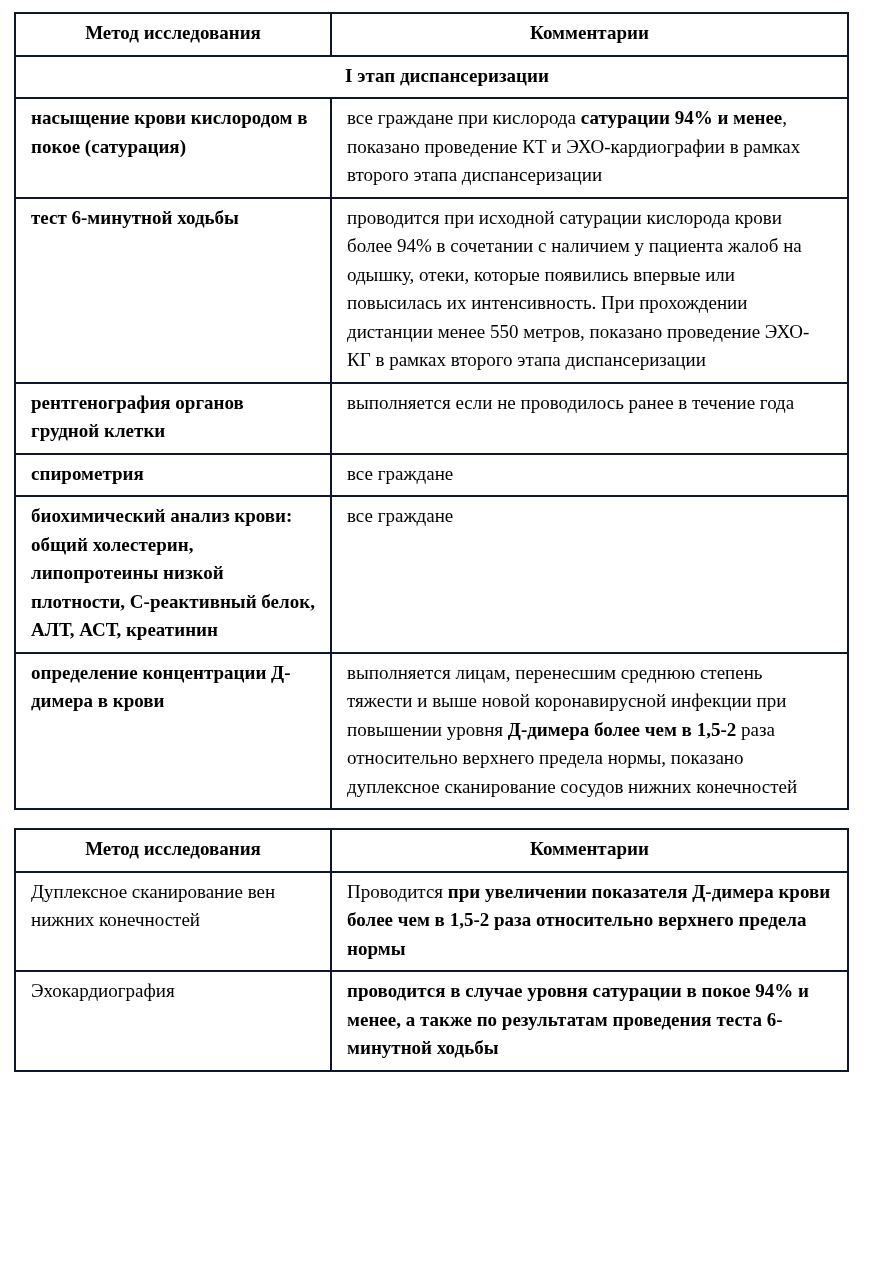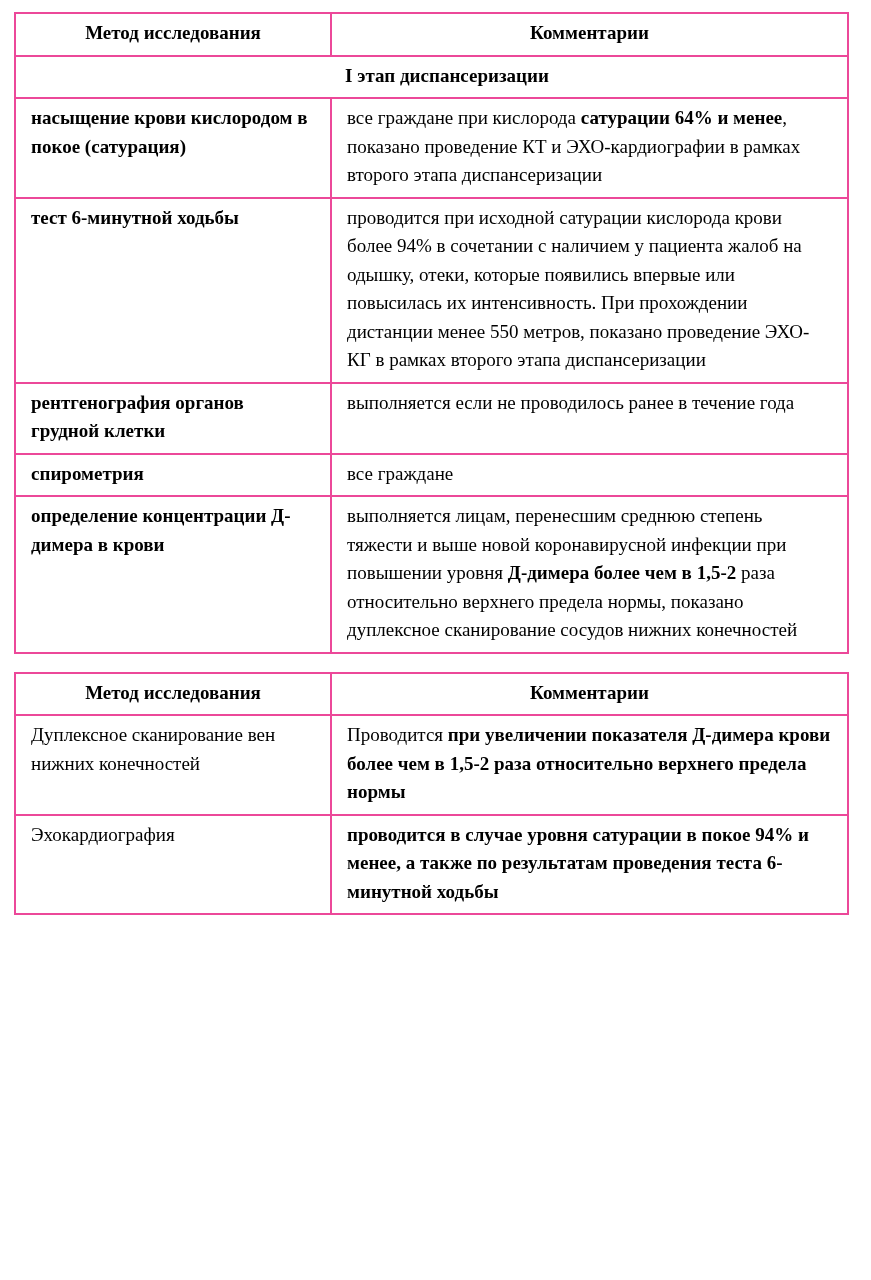--- a/index.html
+++ b/index.html
@@ -20,21 +20,21 @@
   table.med-table {
     border-collapse: collapse;
     width: 833px;
     table-layout: fixed;
   }
   table.med-table + table.med-table {
     margin-top: 18px;
   }
   .med-table th,
   .med-table td {
-    border: 2px solid #ec4899;
+    border: 2px solid #0f172a;
     font-size: 19px;
     line-height: 1.5;
     padding: 5px 15px 7px 15px;
     vertical-align: top;
     text-align: left;
     word-wrap: break-word;
   }
   .med-table th {
     text-align: center;
     font-weight: bold;
@@ -70,32 +70,38 @@
         <th>Метод исследования</th>
         <th>Комментарии</th>
       </tr>
     </thead>
     <tbody>
         <tr>
           <td colspan="2" class="section">I этап диспансеризации</td>
         </tr>
         <tr>
           <td class="method bold">насыщение крови кислородом в покое (сатурация)</td>
-          <td class="comment"><span>все граждане при кислорода </span><b>сатурации 64% и менее</b><span>, показано проведение КТ и ЭХО-кардиографии в рамках второго этапа диспансеризации</span></td>
+          <td class="comment"><span>все граждане при кислорода </span><b>сатурации 94% и менее</b><span>, показано проведение КТ и ЭХО-кардиографии в рамках второго этапа диспансеризации</span></td>
         </tr>
         <tr>
           <td class="method bold">тест 6-минутной ходьбы</td>
           <td class="comment"><span>проводится при исходной сатурации кислорода крови более 94% в сочетании с наличием у пациента жалоб на одышку, отеки, которые появились впервые или повысилась их интенсивность. При прохождении дистанции менее 550 метров, показано проведение ЭХО-КГ в рамках второго этапа диспансеризации</span></td>
         </tr>
         <tr>
           <td class="method bold">рентгенография органов грудной клетки</td>
           <td class="comment"><span>выполняется если не проводилось ранее в течение года</span></td>
         </tr>
         <tr>
           <td class="method bold">спирометрия</td>
+          <td class="comment"><span>все граждане</span></td>
+        </tr>
+        <tr>
+          <td class="method bold">биохимический анализ крови:
+общий холестерин,
+липопротеины низкой плотности, С-реактивный белок, АЛТ, АСТ, креатинин</td>
           <td class="comment"><span>все граждане</span></td>
         </tr>
         <tr>
           <td class="method bold">определение концентрации Д-димера в крови</td>
           <td class="comment"><span>выполняется лицам, перенесшим среднюю степень тяжести и выше новой коронавирусной инфекции при повышении уровня </span><b>Д-димера более чем в 1,5-2</b><span> раза относительно верхнего предела нормы, показано дуплексное сканирование сосудов нижних конечностей</span></td>
         </tr>
       </tbody>
   </table>
 
   <table class="med-table">

